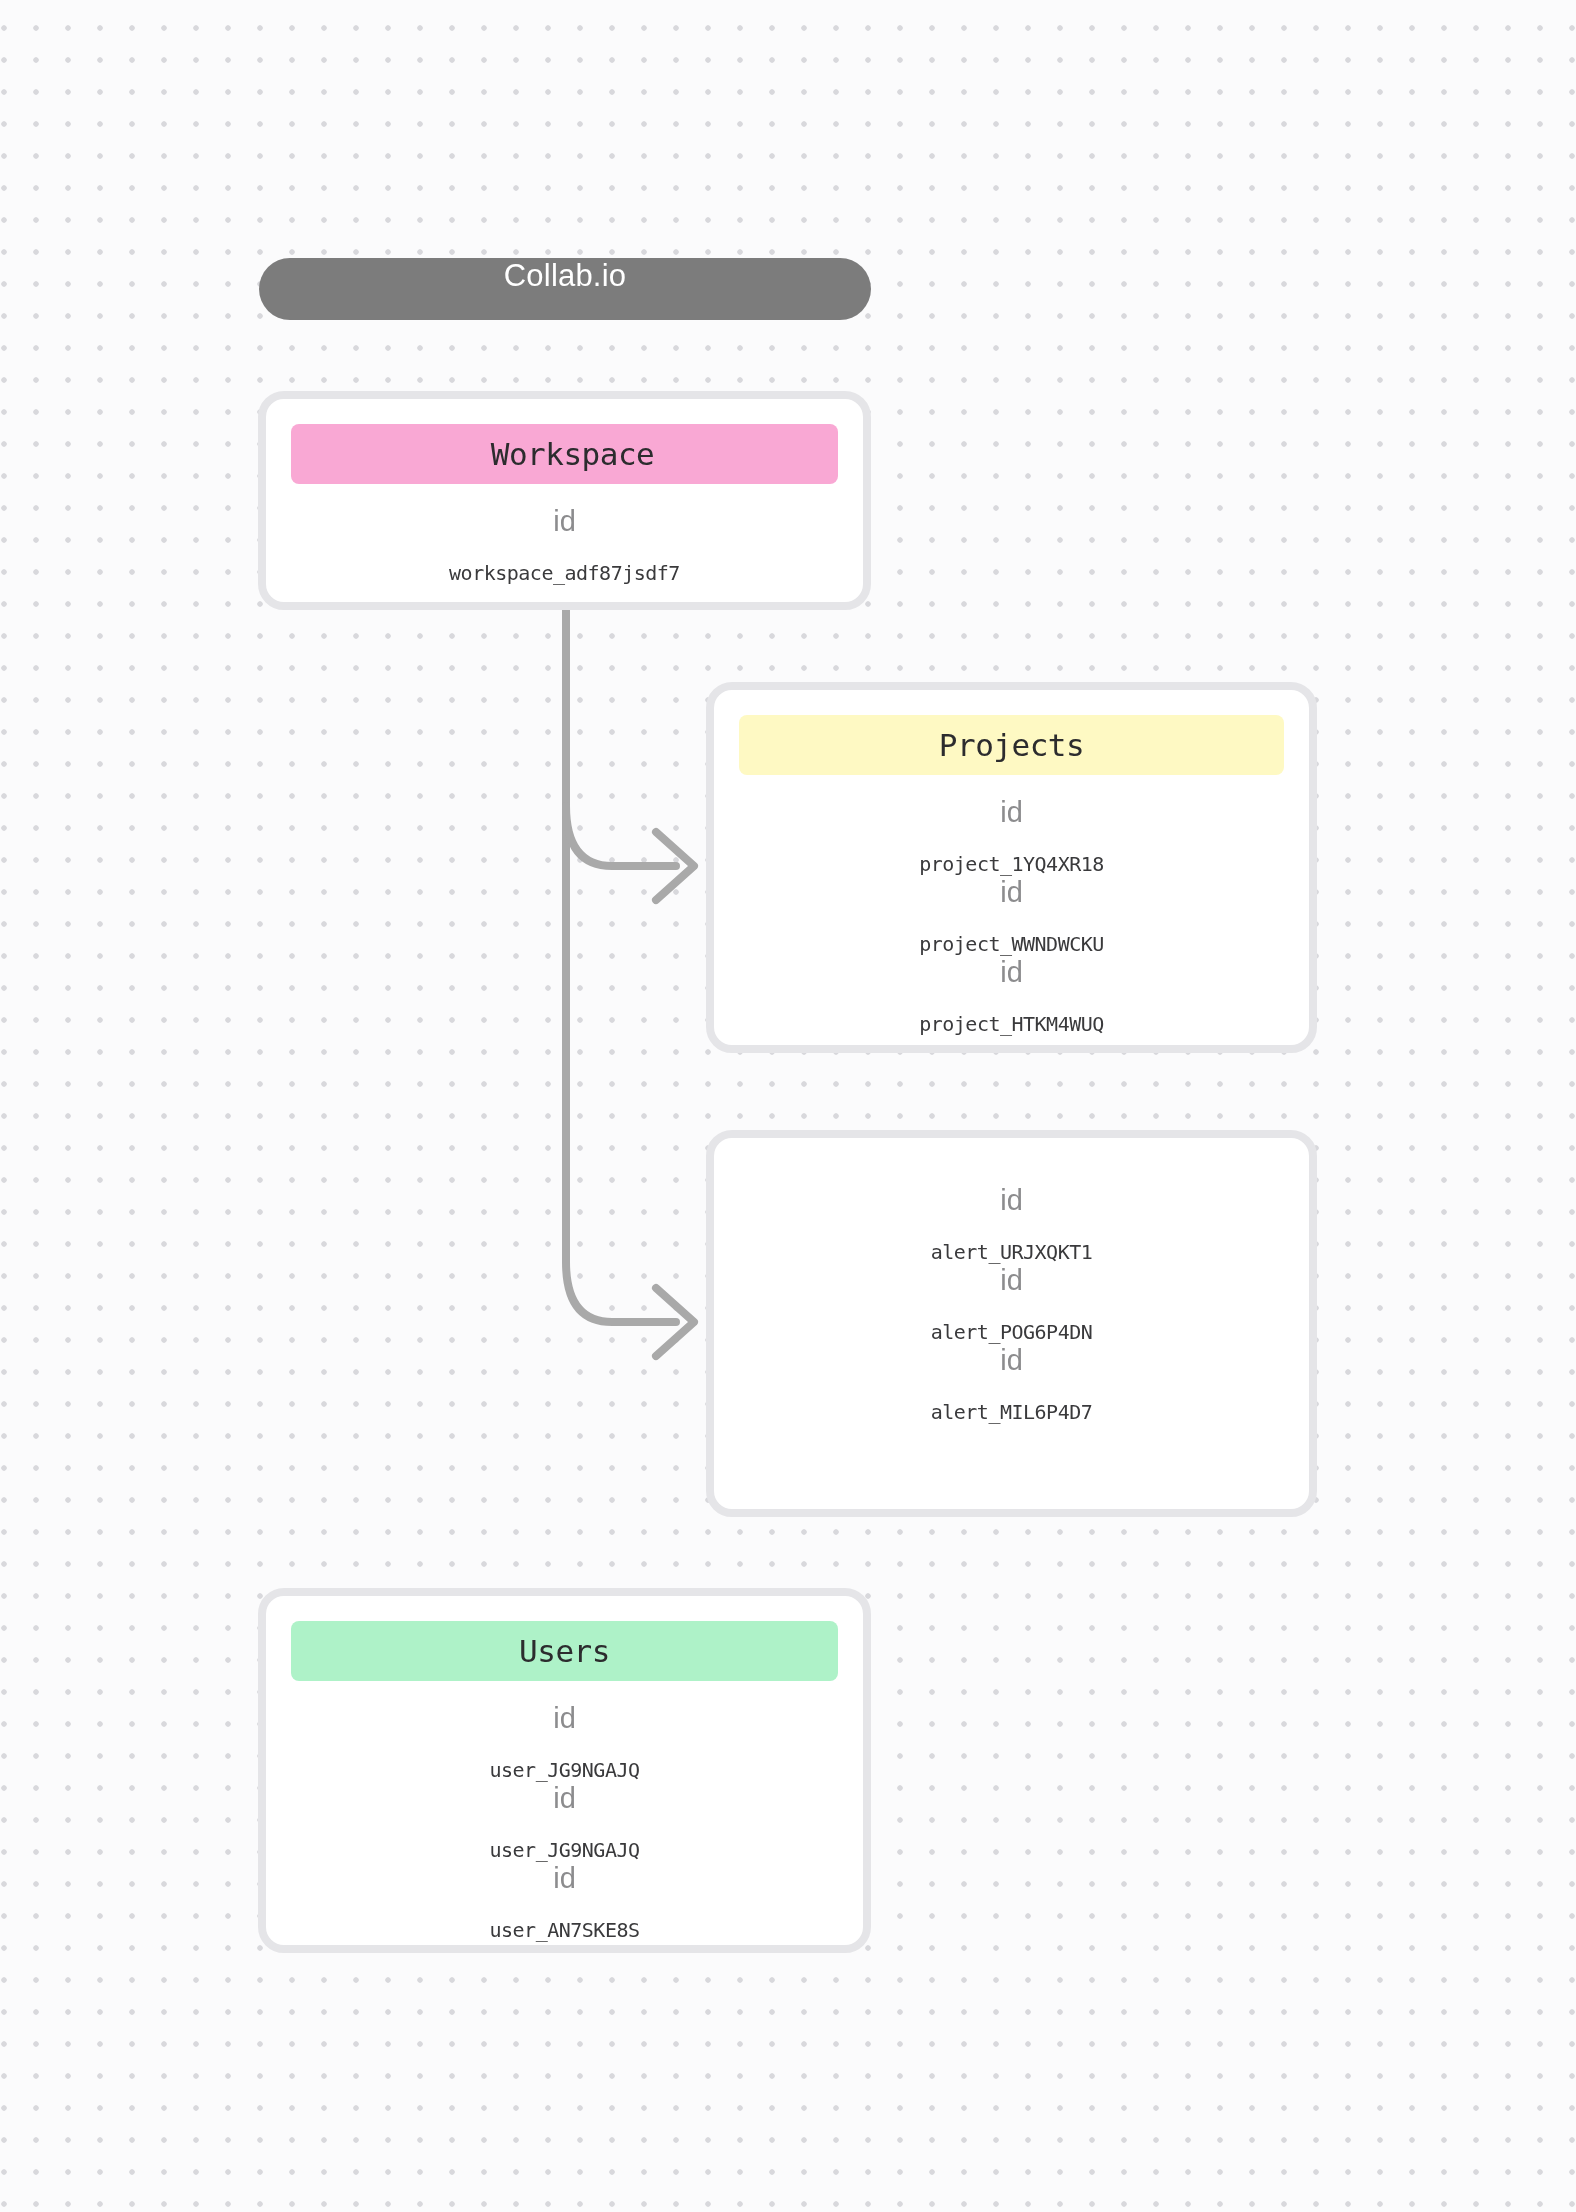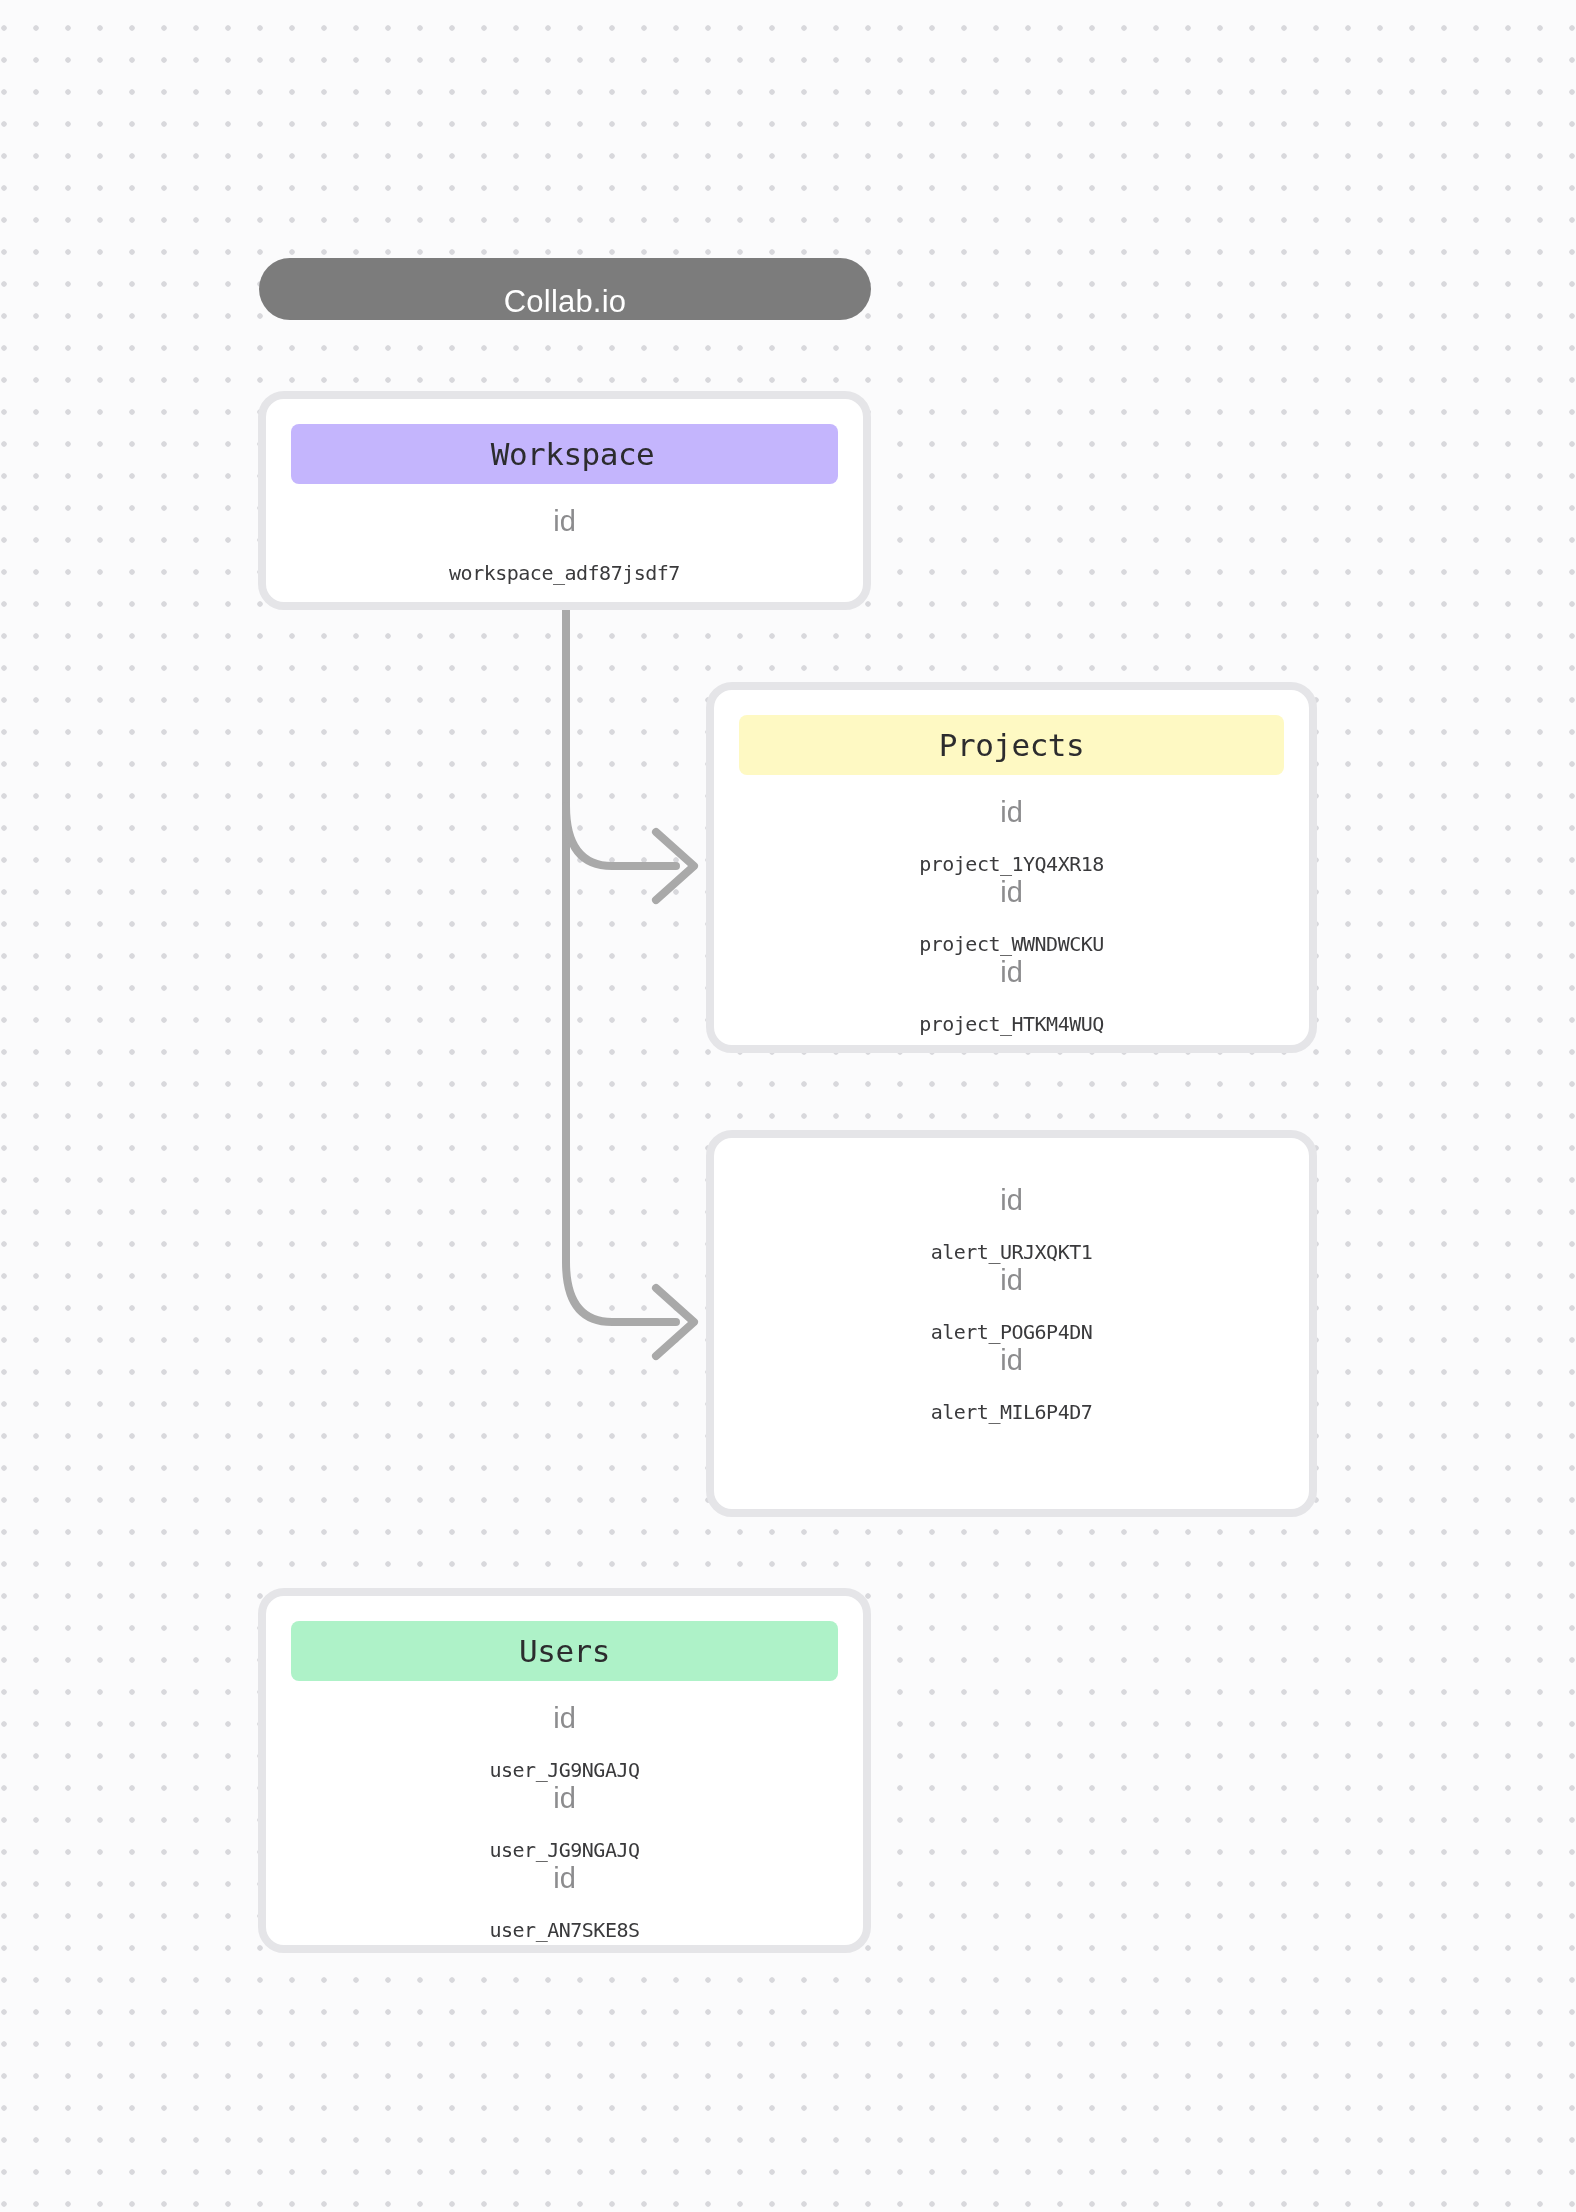--- a/index.html
+++ b/index.html
@@ -28,21 +28,21 @@
   }
   .pill {
     position: absolute;
     left: 259px;
     top: 258px;
     width: 612px;
     height: 62px;
     border-radius: 31px;
     background: #7c7c7c;
     display: flex;
-    align-items: flex-end;
+    align-items: flex-start;
     justify-content: center;
   }
   .pill-label {
     color: #ffffff;
     font-size: 31px;
     font-weight: 400;
     letter-spacing: 0.2px;
   }
   .card {
     position: absolute;
@@ -100,21 +100,21 @@
     <path stroke-width="8" d="M656 1288 L694 1322 L656 1356" stroke="#a9a9a9"></path>
     <path stroke-width="8" d="M566 806 Q566 866 612 866 H676" stroke="#a9a9a9"></path>
     <path stroke-width="8" d="M656 832 L694 866 L656 900" stroke="#a9a9a9"></path>
   </svg>
 
   <div class="pill" style="background-color: rgb(124, 124, 124);">
     <span class="pill-label">Collab.io</span>
   </div>
 
   <section class="card card-workspace">
-    <div class="card-header" style="background-color: #c4b5fd; padding-left: 16px;">Workspace</div>
+    <div class="card-header" style="background-color: #f9a8d4; padding-left: 16px;">Workspace</div>
     <div class="rows">
       <div class="row">
         <span class="row-key">id</span>
         <span class="row-value">workspace_adf87jsdf7</span>
       </div>
     </div>
   </section>
 
   <section class="card card-projects">
     <div class="card-header" style="background-color: #fef9c3;">Projects</div>

